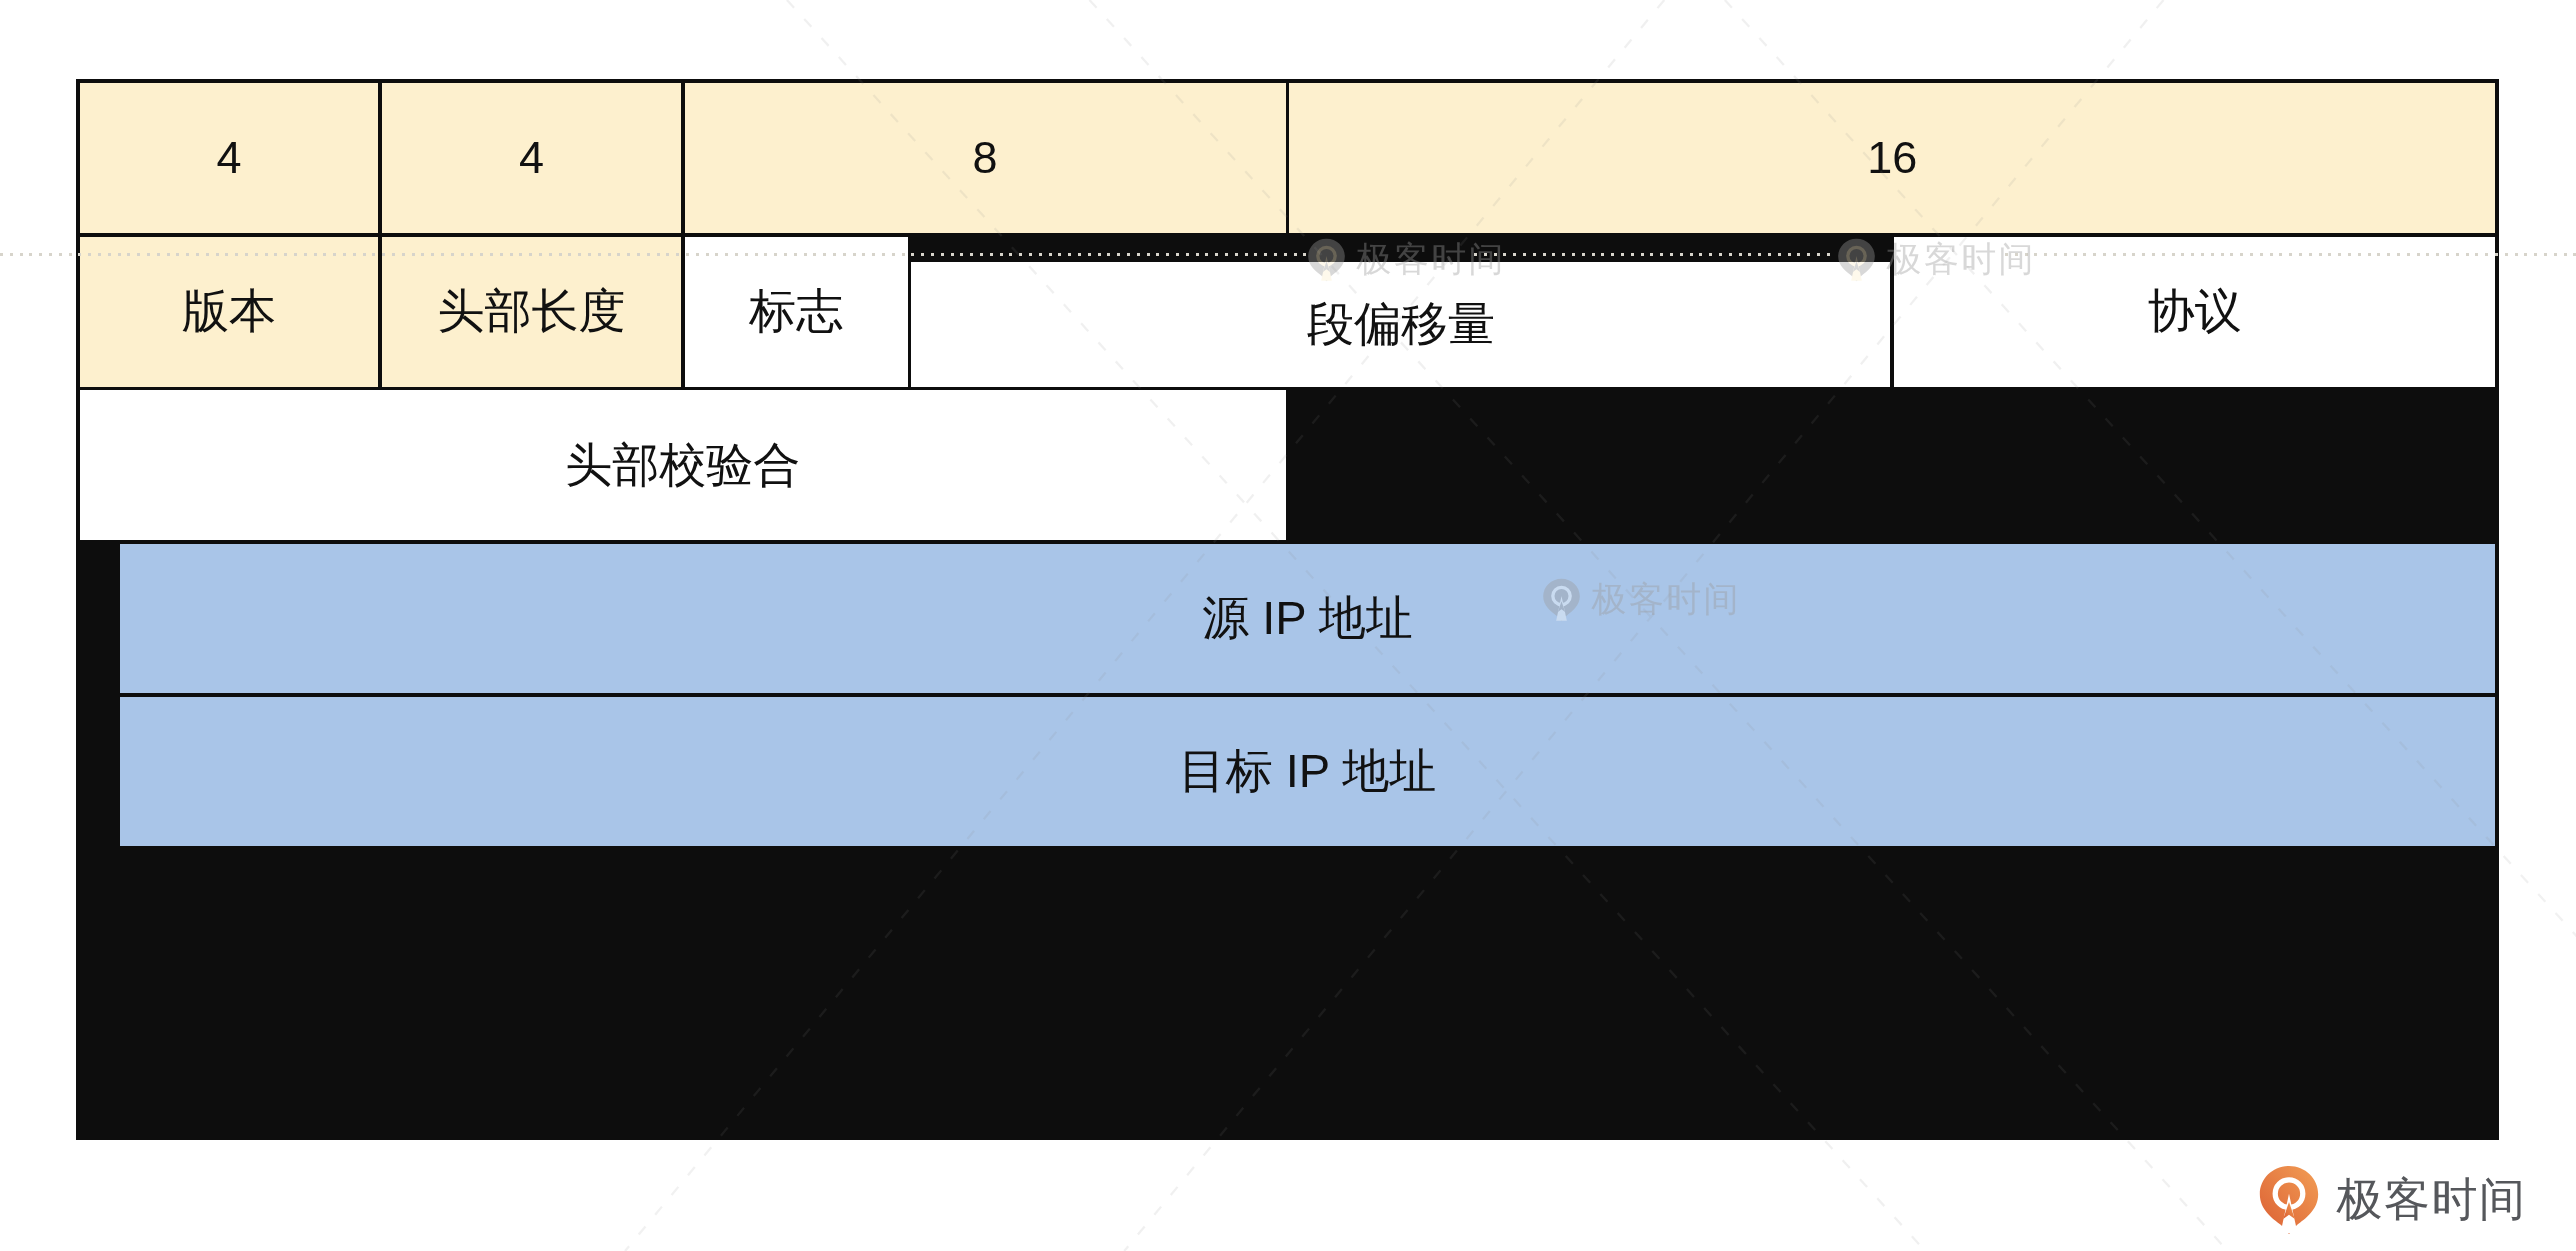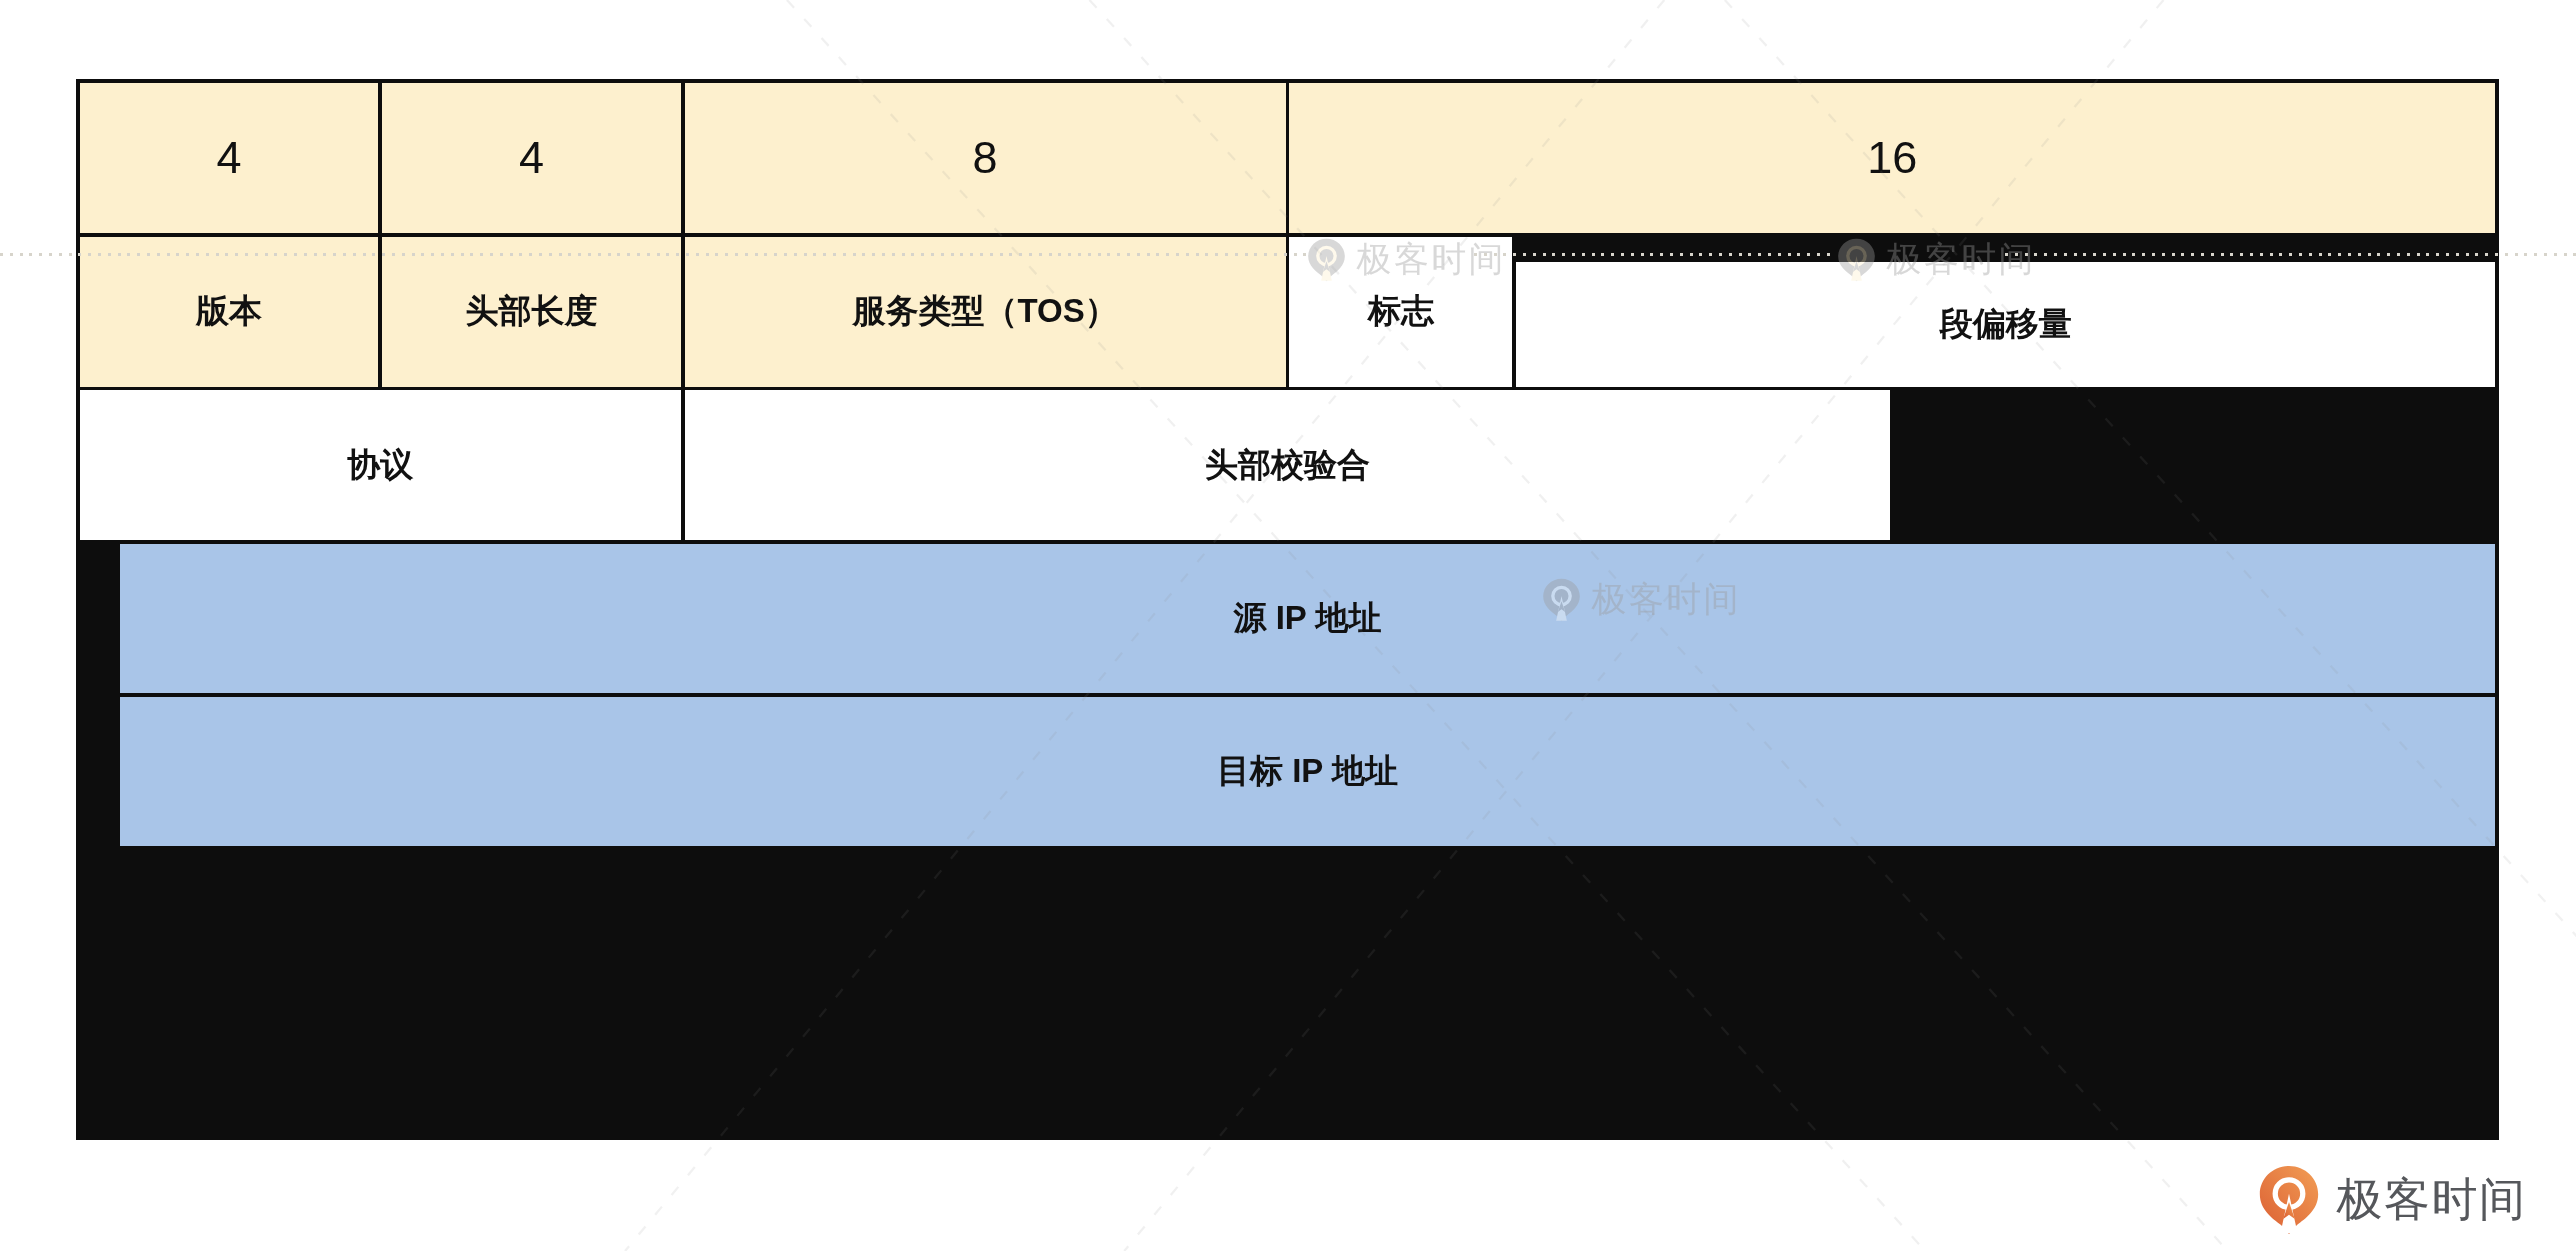--- a/index.html
+++ b/index.html
@@ -16,21 +16,21 @@
     box-sizing:border-box;
     background:#0d0d0d;
     padding:3.8px;
     display:grid;
     grid-template-columns:repeat(32,1fr);
     grid-template-rows:150px 150px 150px 149px 149px 151px 132px;
     gap:3.8px;
   }
   .cell{
     display:flex;align-items:center;justify-content:center;
-    font-size:33px;font-weight:700;color:#111111;
+    font-size:47px;font-weight:400;color:#111111;
     white-space:nowrap;overflow:hidden;
   }
   .cell.bits{font-size:45px;font-weight:400;}
   .bg-yellow{background:#FDF0CE;}
   .bg-white{background:#FFFFFF;}
   .bg-blue{background:#A9C5E8;}
   .s3{grid-column:span 3;}
   .s4{grid-column:span 4;}
   .s8{grid-column:span 8;}
   .s13{grid-column:span 13;margin-top:25px;}
@@ -78,21 +78,20 @@
 
 <div class="ip-table">
 
   <div class="cell bits bg-yellow s4">4</div>
   <div class="cell bits bg-yellow s4">4</div>
   <div class="cell bits bg-yellow s8">8</div>
   <div class="cell bits bg-yellow s16">16</div>
 
   <div class="cell bg-yellow s4">版本</div>
   <div class="cell bg-yellow s4">头部长度</div>
-  <div class="cell bg-yellow s8">服务类型（TOS）</div>
 
   <div class="cell bg-white s3">标志</div>
   <div class="cell bg-white s13">段偏移量</div>
 
   <div class="cell bg-white s8">协议</div>
   <div class="cell bg-white s16">头部校验合</div>
 
   <div class="cell bg-blue s32">源 IP 地址</div>
   <div class="cell bg-blue s32">目标 IP 地址</div>
 </div>

